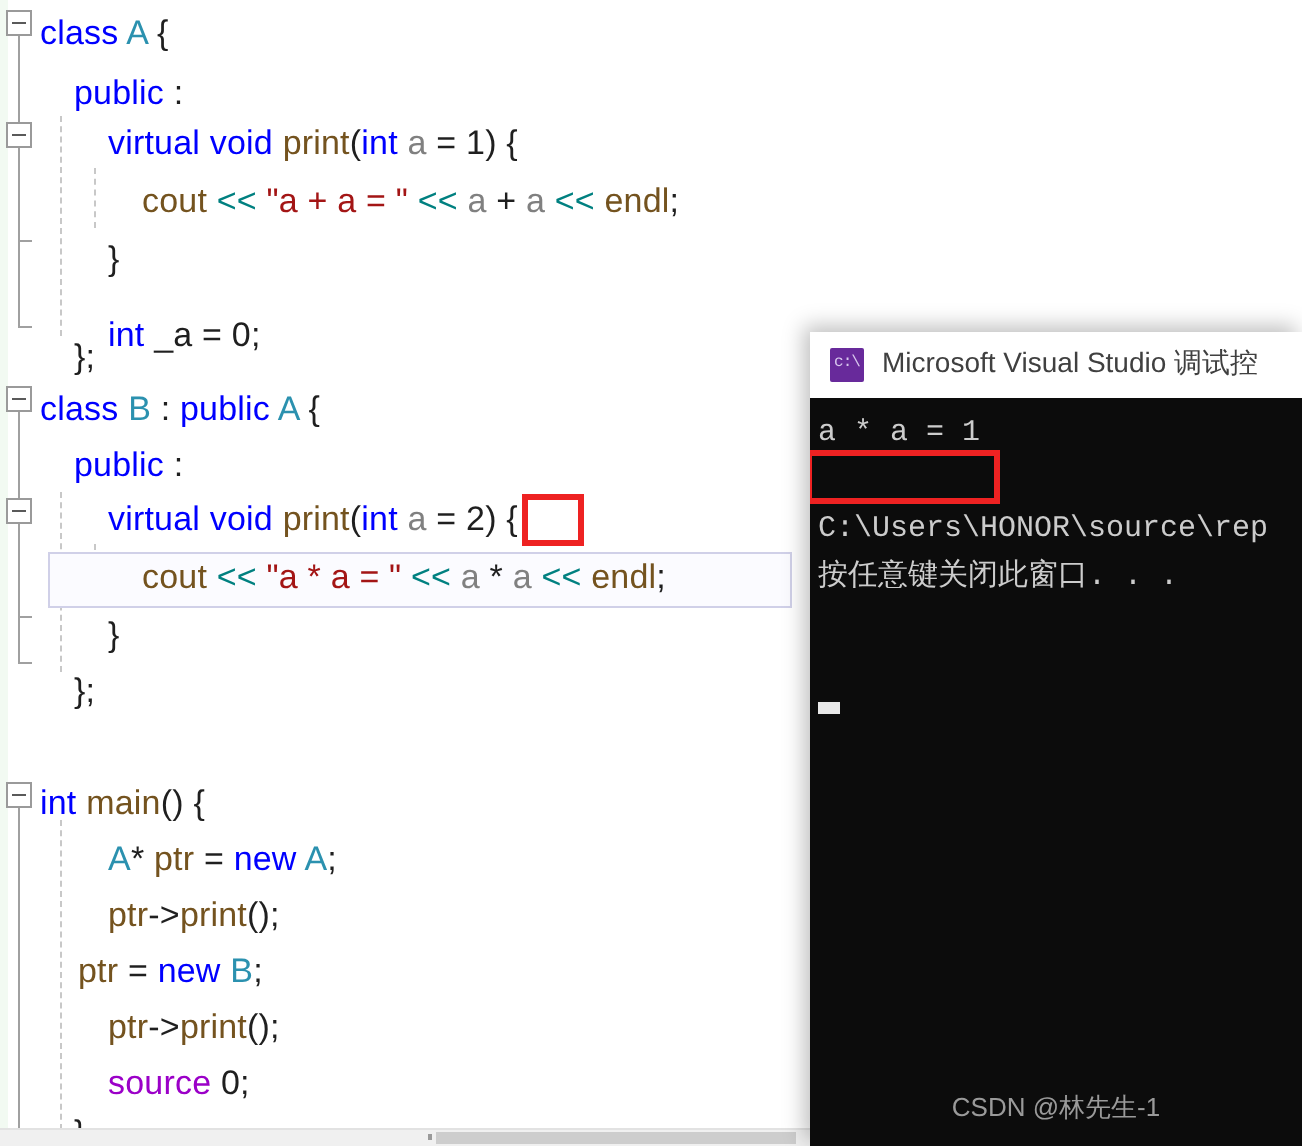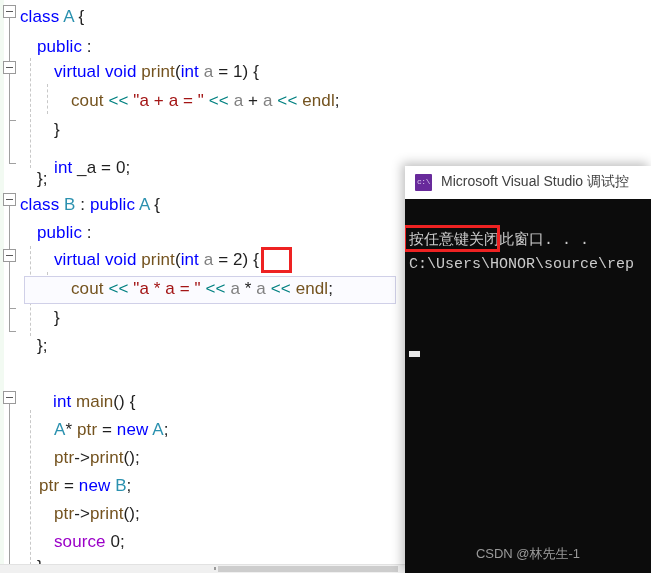--- a/index.html
+++ b/index.html
@@ -193,21 +193,21 @@
       <div class="code-line" style="top: 86px; left: 71px;"><span class="fn">cout</span><span class="plain"> </span><span class="opg">&lt;&lt;</span><span class="plain"> </span><span class="str">"a + a = "</span><span class="plain"> </span><span class="opg">&lt;&lt;</span><span class="plain"> </span><span class="var">a</span><span class="plain"> + </span><span class="var">a</span><span class="plain"> </span><span class="opg">&lt;&lt;</span><span class="plain"> </span><span class="fn">endl</span><span class="plain">;</span></div>
       <div class="code-line" style="top: 115px; left: 54px;"><span class="plain">}</span></div>
       <div class="code-line" style="top: 135px; left: 54px; margin-top: 18px;"><span class="kw">int</span><span class="plain"> </span><span class="plain">_a</span><span class="plain"> = </span><span class="num">0</span><span class="plain">;</span></div>
       <div class="code-line" style="top: 164px; left: 37px;"><span class="plain">};</span></div>
       <div class="code-line" style="top: 190px; left: 20px;"><span class="kw">class</span><span class="plain"> </span><span class="type">B</span><span class="plain"> : </span><span class="kw">public</span><span class="plain"> </span><span class="type">A</span><span class="plain"> {</span></div>
       <div class="code-line" style="top: 218px; left: 37px;"><span class="kw">public</span><span class="plain"> :</span></div>
       <div class="code-line" style="top: 245px; left: 54px;"><span class="kw">virtual</span><span class="plain"> </span><span class="kw">void</span><span class="plain"> </span><span class="fn">print</span><span class="plain">(</span><span class="kw">int</span><span class="plain"> </span><span class="var">a</span><span class="plain"> = </span><span class="num">2</span><span class="plain">) {</span></div>
       <div class="code-line" style="top: 274px; left: 71px;"><span class="fn">cout</span><span class="plain"> </span><span class="opg">&lt;&lt;</span><span class="plain"> </span><span class="str">"a * a = "</span><span class="plain"> </span><span class="opg">&lt;&lt;</span><span class="plain"> </span><span class="var">a</span><span class="plain"> * </span><span class="var">a</span><span class="plain"> </span><span class="opg">&lt;&lt;</span><span class="plain"> </span><span class="fn">endl</span><span class="plain">;</span></div>
       <div class="code-line" style="top: 303px; left: 54px;"><span class="plain">}</span></div>
       <div class="code-line" style="top: 331px; left: 37px;"><span class="plain">};</span></div>
-      <div class="code-line" style="top: 387px; left: 20px; margin-left: 33px;"><span class="kw">int</span><span class="plain"> </span><span class="fn">main</span><span class="plain">() {</span></div>
+      <div class="code-line" style="top: 387px; left: 20px;"><span class="kw">int</span><span class="plain"> </span><span class="fn">main</span><span class="plain">() {</span></div>
       <div class="code-line" style="top: 415px; left: 54px;"><span class="type">A</span><span class="plain">* </span><span class="fn">ptr</span><span class="plain"> = </span><span class="kw">new</span><span class="plain"> </span><span class="type">A</span><span class="plain">;</span></div>
       <div class="code-line" style="top: 443px; left: 54px;"><span class="fn">ptr</span><span class="plain">-&gt;</span><span class="fn">print</span><span class="plain">();</span></div>
       <div class="code-line" style="top: 471px; left: 39px;"><span class="fn">ptr</span><span class="plain"> = </span><span class="kw">new</span><span class="plain"> </span><span class="type">B</span><span class="plain">;</span></div>
       <div class="code-line" style="top: 499px; left: 54px;"><span class="fn">ptr</span><span class="plain">-&gt;</span><span class="fn">print</span><span class="plain">();</span></div>
       <div class="code-line" style="top: 527px; left: 54px;"><span class="kw2">source</span><span class="plain"> </span><span class="num">0</span><span class="plain">;</span></div>
       <div class="code-line" style="top: 552px; left: 37px;"><span class="plain">}</span></div>
     </div>
 
   <div id="code-redbox"></div>
 
@@ -220,22 +220,23 @@
 <div id="console-window">
 
   <div id="console-titlebar">
     <div id="console-icon">
       <span>c:\</span>
     </div>
     <div id="console-title">Microsoft Visual Studio 调试控</div>
   </div>
 
   <div id="console-body">
+    <div class="cline">a * a = 1</div>
     <div class="cline">&nbsp;</div>
+    <div class="cline">C:\Users\HONOR\source\rep</div>
     <div class="cline">按任意键关闭此窗口. . .</div>
-    <div class="cline">C:\Users\HONOR\source\rep</div>
 
     <div id="console-redbox"></div>
     <div id="console-cursor"></div>
 
     <div id="watermark">CSDN @林先生-1</div>
   </div>
 </div>
 
 </body></html>

